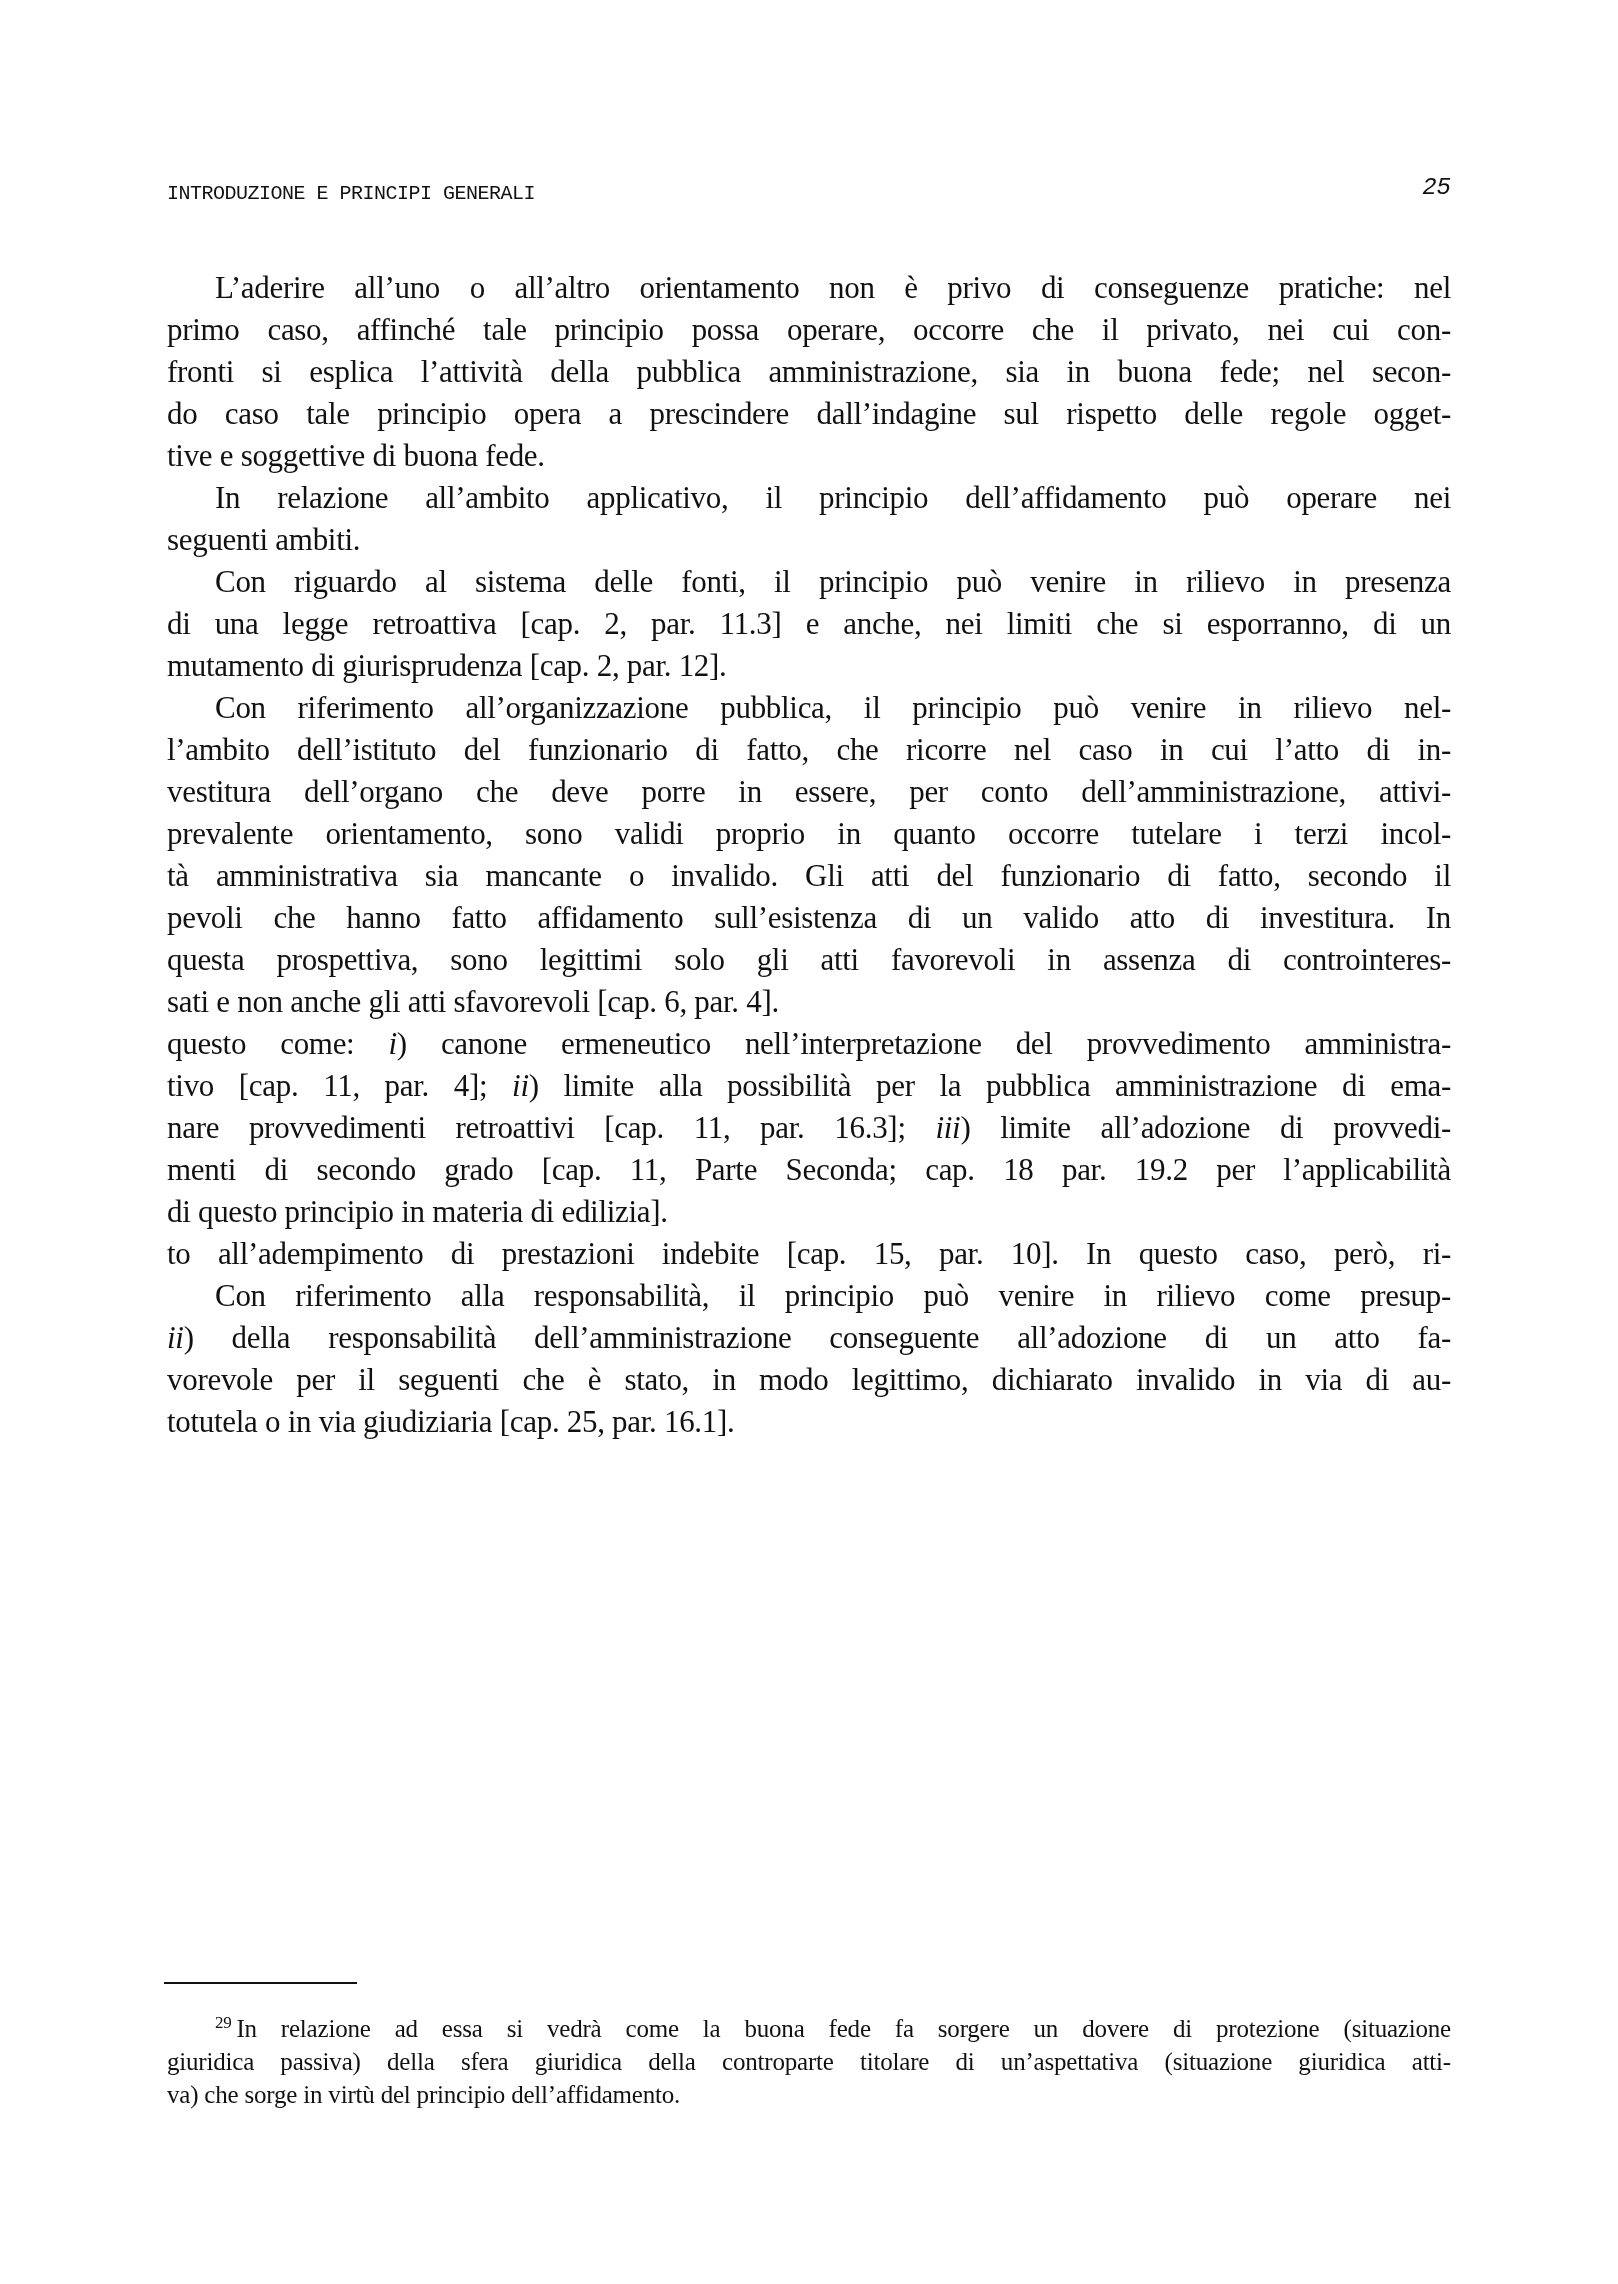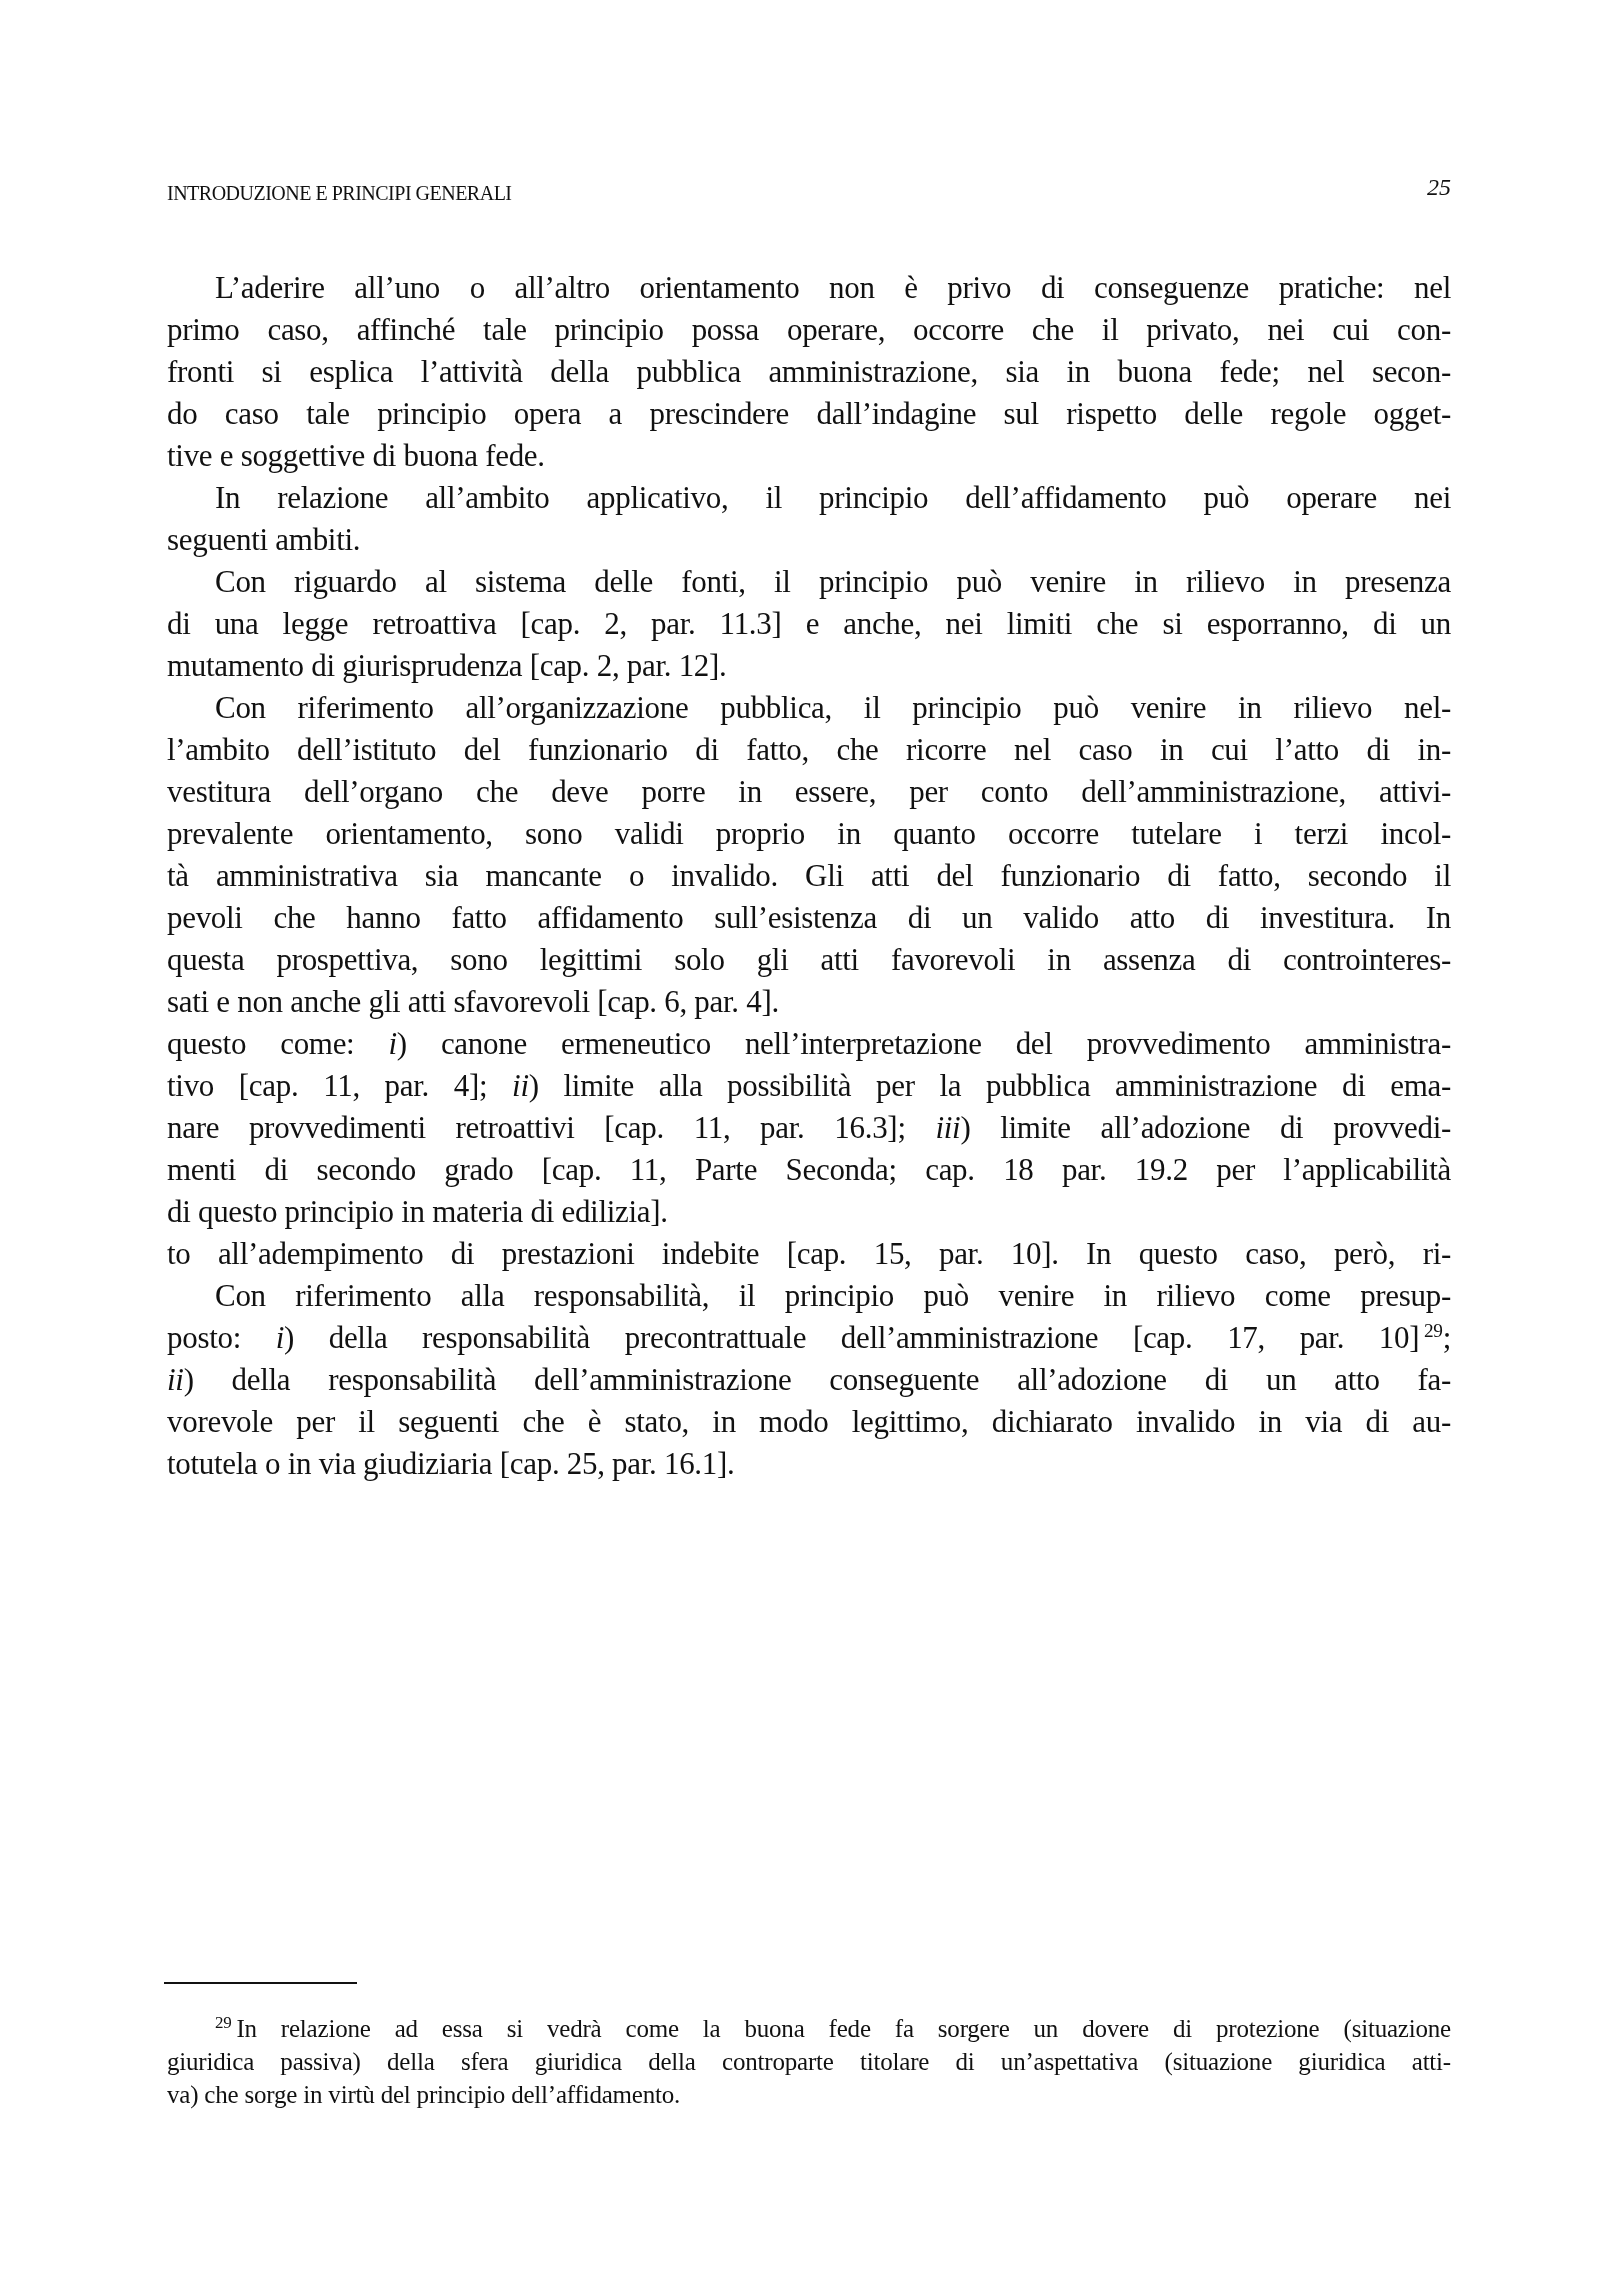--- a/index.html
+++ b/index.html
@@ -1,18 +1,18 @@
 <!DOCTYPE html>
 <html style="font-size:13px"><head>
 <meta charset="utf-8">
 <style>
   html, body { margin: 0; padding: 0; background: #ffffff; }
   body { width: 1619px; height: 2284px; position: relative; overflow: hidden; color: #111111; }
   .page { position: absolute; left: 0; top: 0; width: 1619px; height: 2284px; background: #ffffff; }
-  .running-head { position: absolute; left: 167px; top: 179px; width: 1284px; height: 32px; font-family: Liberation Serif, serif; text-align: center; }
+  .running-head { position: absolute; left: 167px; top: 179px; width: 1284px; height: 32px; font-family: Liberation Mono, monospace; text-align: center; }
   .running-title { position: absolute; left: 0; top: 3.2px; font-size: 20px; letter-spacing: -0.5px; text-transform: uppercase; }
   .page-number { position: absolute; right: 0; top: -4.8px; font-size: 24px; font-style: italic; }
   .body-text { position: absolute; left: 167px; top: 267px; width: 1284px; font-family: "Liberation Serif", "DejaVu Serif", serif; font-size: 31px; letter-spacing: -0.3px; }
   .line { display: block; height: 42px; line-height: 42px; white-space: nowrap; text-align: justify; text-align-last: justify; }
   .line.last { text-align-last: left; }
   .line.indent { padding-left: 48px; }
   .it { font-style: italic; }
   sup.fnref { font-size: 19.3px; vertical-align: 0; position: relative; top: -11.3px; margin-left: 4.8px; }
   .footnote-rule { position: absolute; left: 164px; top: 1982px; width: 193px; height: 2.4px; background: #111111; }
   .footnotes { position: absolute; left: 167px; top: 2012px; width: 1284px; font-family: "Liberation Serif", "DejaVu Serif", serif; font-size: 25px; letter-spacing: -0.2px; }
@@ -62,21 +62,20 @@
         <span class="line"><span>tivo [cap. 11, par. 4]; </span><span class="it">ii</span><span>) limite alla possibilità per la pubblica amministrazione di ema-</span></span>
         <span class="line"><span>nare provvedimenti retroattivi [cap. 11, par. 16.3]; </span><span class="it">iii</span><span>) limite all’adozione di provvedi-</span></span>
         <span class="line"><span>menti di secondo grado [cap. 11, Parte Seconda; cap. 18 par. 19.2 per l’applicabilità</span></span>
         <span class="line last"><span>di questo principio in materia di edilizia].</span></span>
       </div>
       <div>
         <span class="line"><span>to all’adempimento di prestazioni indebite [cap. 15, par. 10]. In questo caso, però, ri-</span></span>
       </div>
       <div>
         <span class="line indent"><span>Con riferimento alla responsabilità, il principio può venire in rilievo come presup-</span></span>
-        <span class="line"><span>posto: </span><span class="it">i</span><span>) della responsabilità precontrattuale dell’amministrazione [cap. 17, par. 10]</span><sup class="fnref">29</sup><span>;</span></span>
         <span class="line"><span class="it">ii</span><span>) della responsabilità dell’amministrazione conseguente all’adozione di un atto fa-</span></span>
         <span class="line"><span>vorevole per il seguenti che è stato, in modo legittimo, dichiarato invalido in via di au-</span></span>
         <span class="line last"><span>totutela o in via giudiziaria [cap. 25, par. 16.1].</span></span>
       </div>
     </div>
 
   <div class="footnote-rule"></div>
   <div class="footnotes" id="footnotes">
       <div>
         <span class="fn-line indent"><span class="fn-num">29</span><span>In relazione ad essa si vedrà come la buona fede fa sorgere un dovere di protezione (situazione</span></span>

